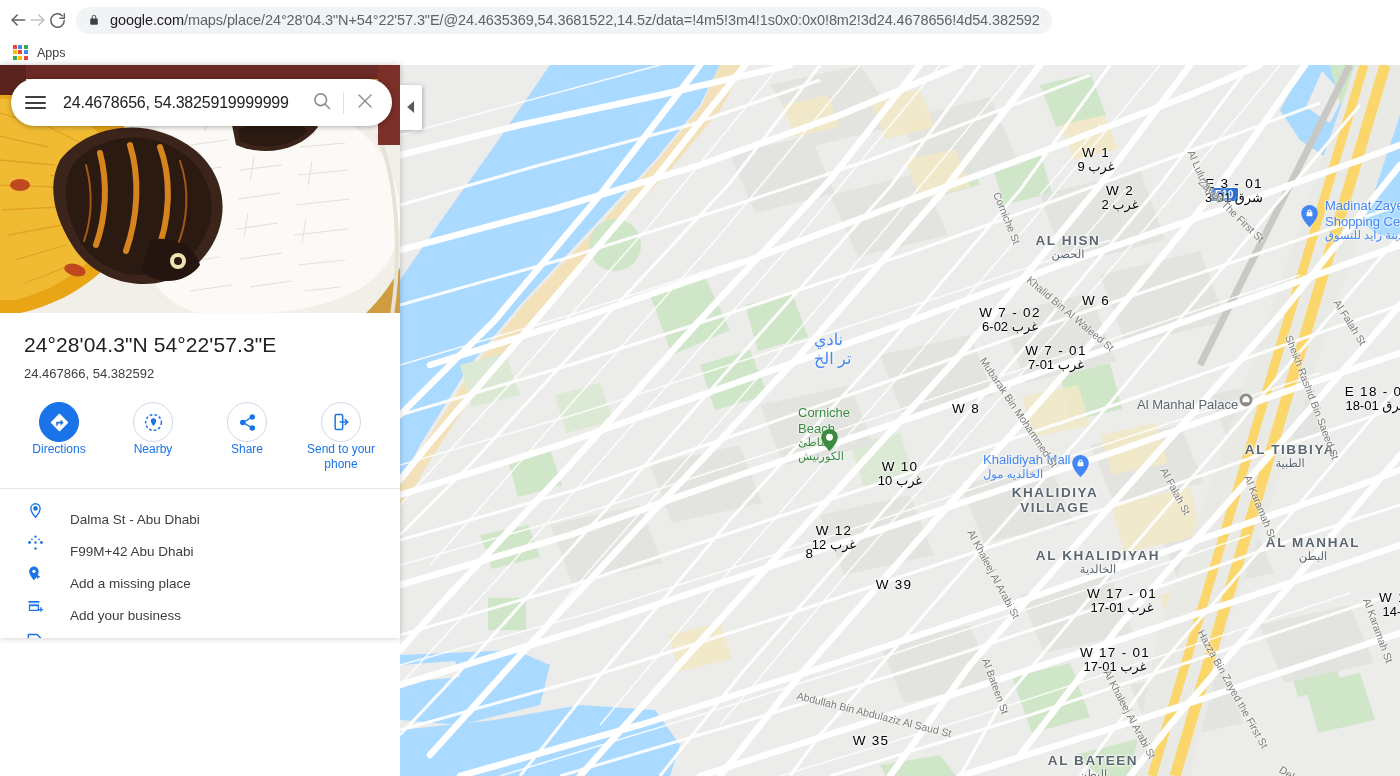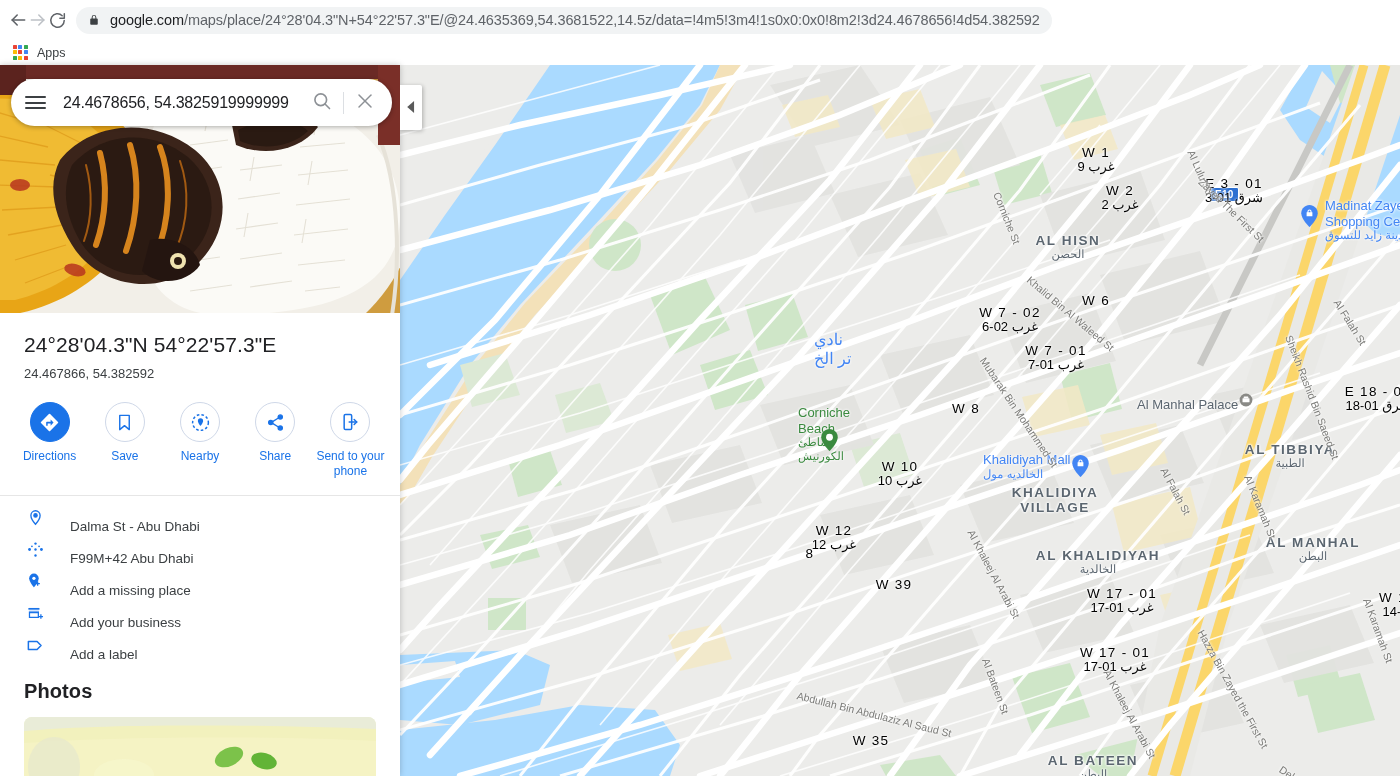--- a/index.html
+++ b/index.html
@@ -141,21 +141,21 @@
     border-radius: 0 2px 2px 0;
     box-shadow: 1px 1px 4px rgba(0,0,0,0.28);
     display: flex; align-items: center; justify-content: center;
     color: #5a5a5a;
     z-index: 20;
   }
 
   
   .panel {
     position: absolute; left: 0; top: 65px;
-    width: 400px; height: 711px;
+    width: 400px; height: 573px;
     background: #ffffff;
     overflow: hidden;
     box-shadow: 0 0 6px rgba(0,0,0,0.22);
     z-index: 10;
   }
   .hero {
     position: relative;
     width: 400px; height: 248px;
     overflow: hidden;
   }
@@ -220,21 +220,20 @@
     border-radius: 50%;
     border: 1px solid #cfd8e8;
     display: flex; align-items: center; justify-content: center;
     color: #1a73e8;
     background: #fff;
   }
   .action.primary .circle {
     background: #1a73e8; border-color: #1a73e8; color: #fff;
   }
   .action .lbl {
-    margin-top: 7px;
     font-size: 12px;
     color: #1a73e8;
     line-height: 1.24;
     max-width: 78px;
   }
 
   .divider { height:1px; background:#e6e6e6; margin-top: 16px; }
 
   .info-list { padding: 6px 0 0 0; }
   .info-item {
@@ -710,28 +709,20 @@
     <div class="action primary">
       <div class="circle">
         <svg width="21" height="21" viewBox="0 0 24 24" fill="currentColor">
             <path d="M21.7 11.3l-9-9a1 1 0 0 0-1.4 0l-9 9a1 1 0 0 0 0 1.4l9 9a1 1 0 0 0 1.4 0l9-9a1 1 0 0 0 0-1.4zM13.3 15.6v-2.5h-3.4v2.6H8.2V12a.9.9 0 0 1 .9-.9h4.2V8.6L16.6 12z"></path>
           </svg>
       </div>
       <div class="lbl">Directions</div>
     </div>
     <div class="action">
       <div class="circle">
-        <svg width="19" height="19" viewBox="0 0 24 24" fill="none" stroke="currentColor" stroke-width="1.8" stroke-linejoin="round">
-            <path d="M6 3h12v18l-6-5-6 5z"></path>
-          </svg>
-      </div>
-      <div class="lbl">Save</div>
-    </div>
-    <div class="action">
-      <div class="circle">
         <svg width="21" height="21" viewBox="0 0 24 24" fill="none" stroke="currentColor" stroke-width="1.7">
             <circle cx="12" cy="12" r="9" stroke-dasharray="3 2.4"></circle>
             <path d="M12 7.2a3 3 0 0 0-3 3c0 2.3 3 5.6 3 5.6s3-3.3 3-5.6a3 3 0 0 0-3-3z" fill="currentColor" stroke="none"></path>
           </svg>
       </div>
       <div class="lbl">Nearby</div>
     </div>
     <div class="action">
       <div class="circle">
         <svg width="19" height="19" viewBox="0 0 24 24" fill="none" stroke="currentColor" stroke-width="1.8">

